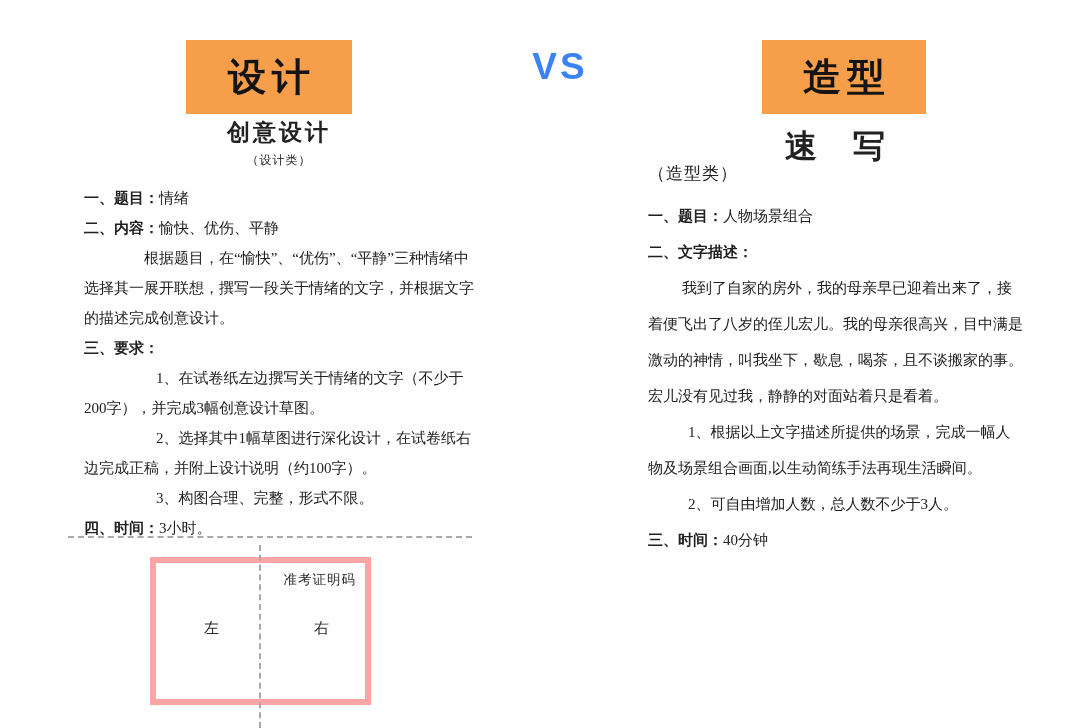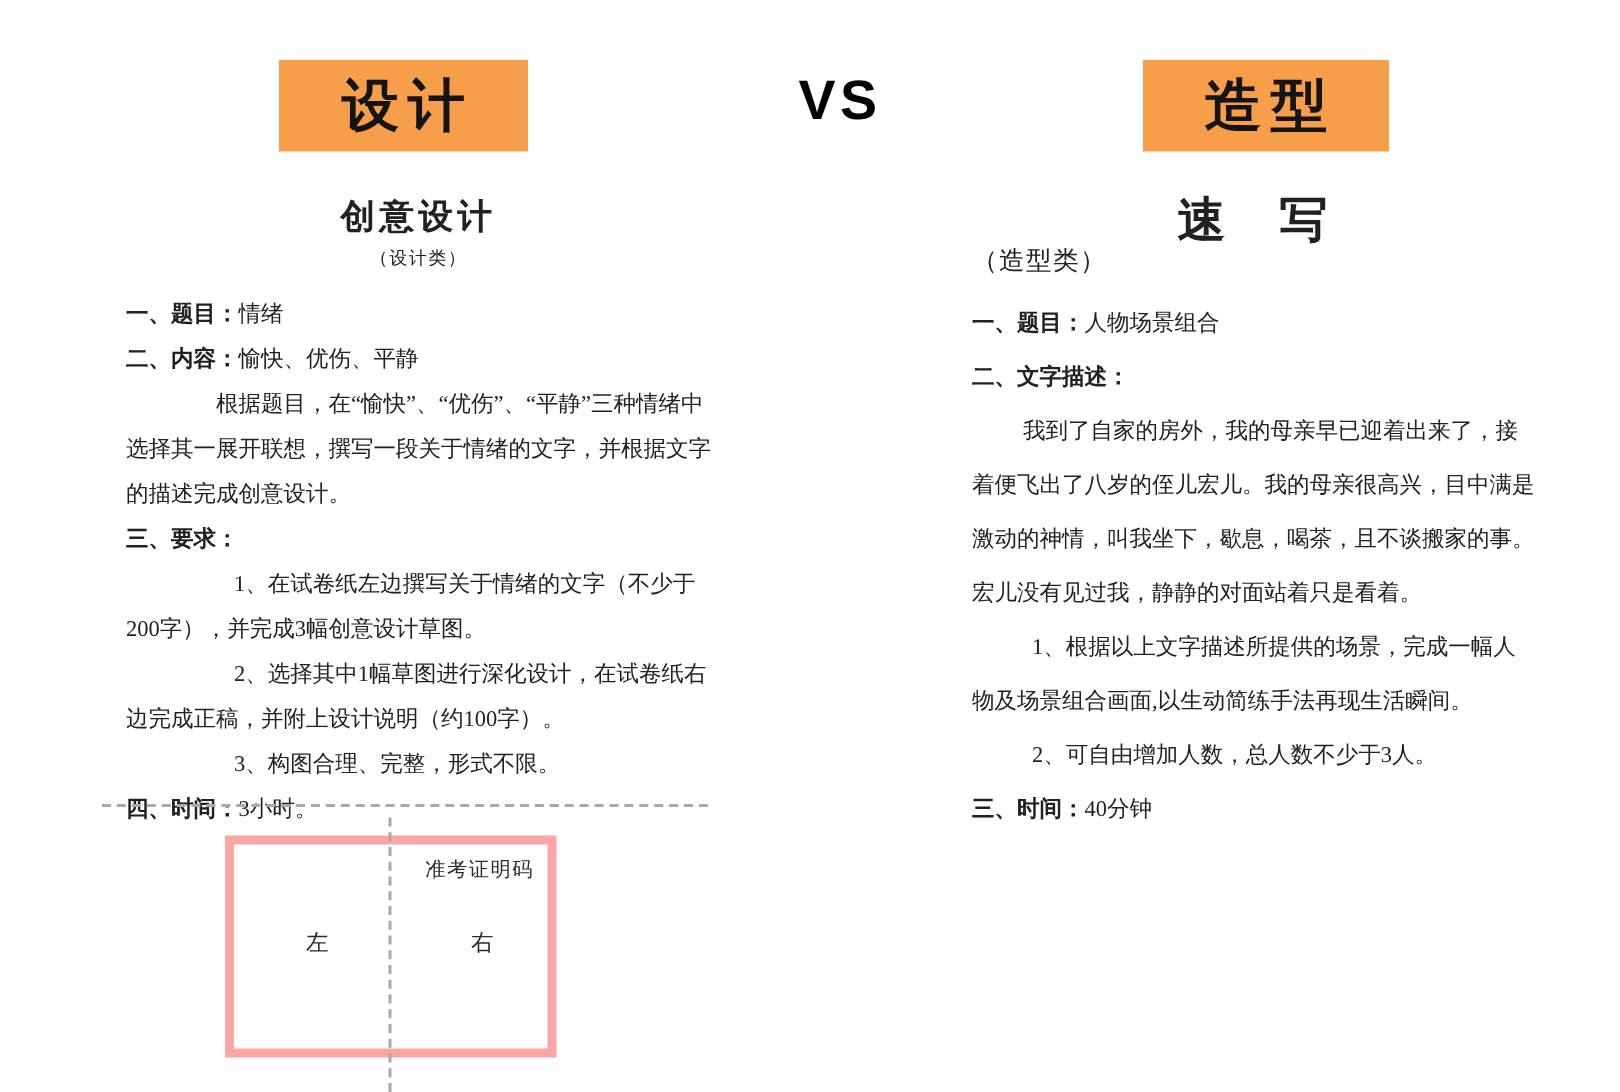--- a/index.html
+++ b/index.html
@@ -11,21 +11,21 @@
     background: #ffffff;
     overflow: hidden;
     font-family: "Liberation Serif", "DejaVu Serif", serif;
     color: #212121;
   }
 
   
   .badge {
     position: absolute;
     top: 40px;
-    height: 61px;
+    height: 74px;
     background: #F69E4A;
     color: #141414;
     font-family: "Liberation Sans", "DejaVu Sans", sans-serif;
     font-weight: 800;
     font-size: 38px;
     letter-spacing: 6px;
     display: flex;
     align-items: center;
     justify-content: center;
     text-indent: 6px; 
@@ -33,26 +33,26 @@
   .badge-left  { left: 186px; width: 166px; }
   .badge-right { left: 762px; width: 164px; }
   .vs {
     position: absolute;
     left: 503px; top: 46px; width: 114px;
     text-align: center;
     font-family: "Liberation Sans", "DejaVu Sans", sans-serif;
     font-weight: 800;
     font-size: 37px;
     letter-spacing: 3px;
-    color: #000000;
+    color: #3b82f6;
   }
 
   
   .col { position: absolute; }
-  .col-left  { left: 84px;  top: 130px; width: 390px; font-size: 15px;  line-height: 30px; font-family: Liberation Serif, serif; }
+  .col-left  { left: 84px;  top: 118px; width: 390px; font-size: 15px;  line-height: 30px; font-family: Liberation Serif, serif; }
   .col-right { left: 648px; top: 130px; width: 376px; font-size: 15px;  line-height: 36px; }
 
   .lt-title { font-size: 23px; font-weight: bold; text-align: center; letter-spacing: 3px; line-height: 30px; }
   .lt-sub   { font-size: 12px; text-align: center; letter-spacing: 1px; line-height: 18px; margin-top: 3px; }
   .rt-title { font-size: 32px; font-weight: bold; text-align: center; letter-spacing: 2px; line-height: 32px; }
   .rt-sub   { font-size: 17px; text-align: left; letter-spacing: 1px; line-height: 24px; }
 
   .first-item-l { margin-top: 14px; }
   .first-item-r { margin-top: 12px; }
 

